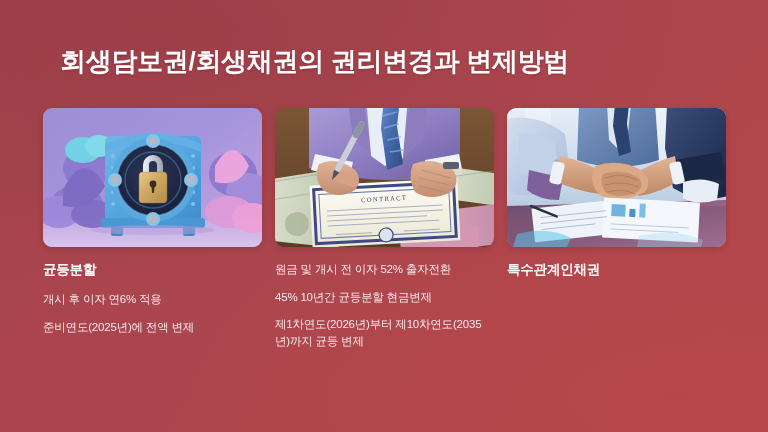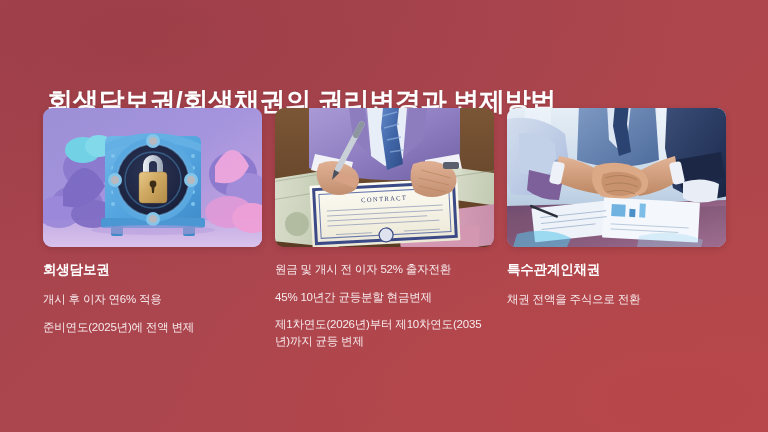--- a/index.html
+++ b/index.html
@@ -21,29 +21,28 @@
     background:
       radial-gradient(ellipse 120% 95% at 18% 8%,  rgba(150,58,68,0.55) 0%, rgba(150,58,68,0.0) 62%),
       radial-gradient(ellipse 110% 90% at 88% 92%, rgba(190,70,72,0.50) 0%, rgba(190,70,72,0.0) 60%),
       linear-gradient(135deg, #a5434d 0%, #ac464e 45%, #b2474b 100%);
     overflow:hidden;
   }
 
   
   .title {
     position:absolute;
-    left:47px; top:44px;
+    left:60px; top:44px;
     width:660px;
     font-size:26px;
     font-weight:700;
     color:#ffffff;
     letter-spacing:-0.3px;
     white-space:nowrap;
     text-shadow:0 1px 2px rgba(90,25,32,0.35);
-    margin-top:40px;
   }
 
   
   .columns {
     position:absolute;
     left:43px; top:108px;
     width:683px; height:300px;
     display:flex;
     gap:13px;
   }
@@ -188,21 +187,21 @@
           <rect x="96" y="64" width="28" height="31" rx="3.5" fill="url(#v-gold)"></rect>
           <rect x="96" y="64" width="28" height="31" rx="3.5" fill="none" stroke="#9c7a3e" stroke-width="0.7" opacity="0.6"></rect>
           <circle cx="110" cy="76" r="3.4" fill="#3b2d16"></circle>
           <path d="M108.4 78 L111.6 78 L110.9 85 L109.1 85 Z" fill="#3b2d16"></path>
 
           <ellipse cx="110" cy="122" rx="62" ry="5" fill="#b79ddc" opacity="0.55"></ellipse>
         </svg>
       </div>
 
       <div class="card-text">
-        <div class="card-heading">회생담보권</div>
+        <div class="card-heading">균등분할</div>
         <div class="bullet">개시 후 이자 연6% 적용</div>
         <div class="bullet">준비연도(2025년)에 전액 변제</div>
       </div>
     </div>
 
     <div class="column">
 
       <div class="card-image">
         <svg viewBox="0 0 219 139" preserveAspectRatio="none" aria-hidden="true">
           <defs>
@@ -404,18 +403,17 @@
 
           <path d="M10 126 Q40 118 64 130 L60 139 L6 139 Z" fill="#58c5e8" opacity="0.55"></path>
           <path d="M132 128 Q166 120 196 132 L194 139 L130 139 Z" fill="#9fd8ef" opacity="0.35"></path>
 
           <rect x="22" y="102" width="30" height="2.6" rx="1.3" fill="#2b2f3a" transform="rotate(22 37 103)"></rect>
         </svg>
       </div>
 
       <div class="card-text">
         <div class="card-heading">특수관계인채권</div>
-        <div class="bullet">채권 전액을 주식으로 전환</div>
       </div>
     </div>
 
   </div>
 </div>
 
 </body></html>

